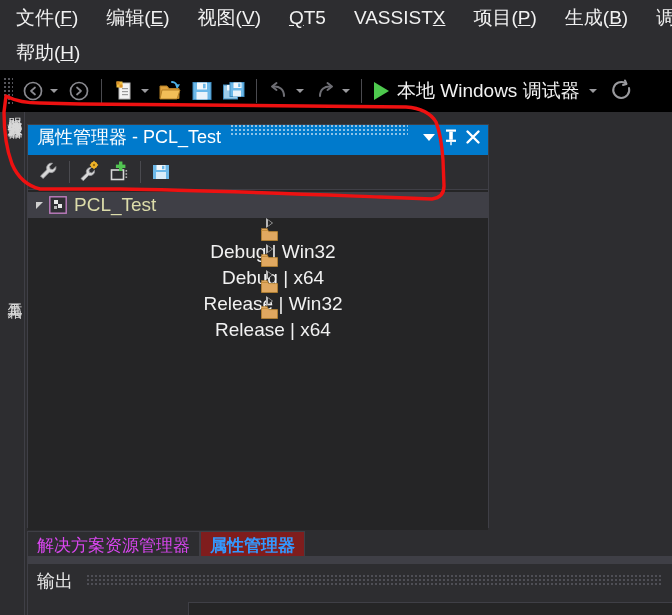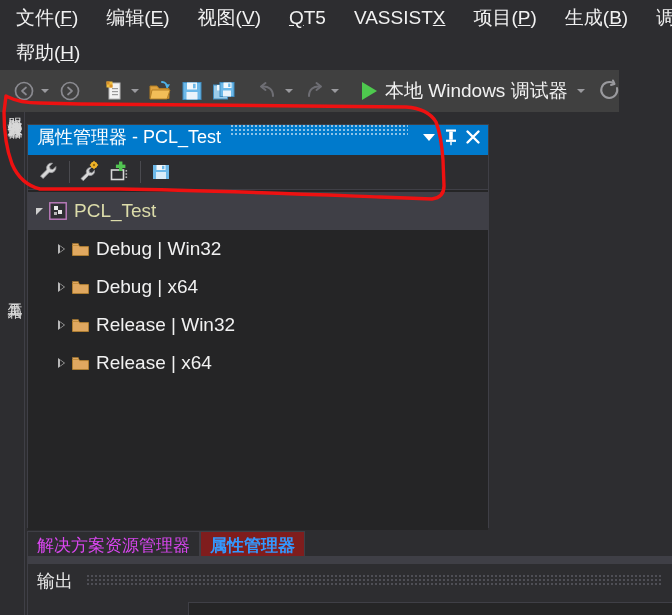--- a/index.html
+++ b/index.html
@@ -31,22 +31,22 @@
     padding: 0 14px;
     white-space: nowrap;
     line-height: 35px;
     cursor: default;
   }
   .menu-item u { text-decoration: underline; }
 
   
   #maintoolbar {
     position: absolute;
-    left: 0; top: 70px; width: 619px; height: 42px;
-    background: #404040;
+    left: 0; top: 70px; width: 672px; height: 42px;
+    background: #000000;
     display: flex;
     align-items: center;
   }
   .grip {
     width: 9px; height: 26px;
     margin-left: 4px; margin-right: 4px;
     background-image:
       radial-gradient(circle at 1px 1px, #55555b 1px, transparent 1.2px);
     background-size: 4px 4px;
   }
@@ -152,32 +152,32 @@
   }
 
   #panel-tree {
     background: #252526;
     height: 338px;
     overflow: hidden;
     padding-top: 2px;
   }
   .tree-row {
     display: flex; align-items: center;
-    height: 38px;
+    height: 26px;
     font-size: 19px;
     color: #f1f1f1;
     padding-left: 8px;
     white-space: nowrap;
     cursor: default;
   }
   .tree-row.root {
     background: #3f3f46;
     color: #dcdcaa;
   }
-  .tree-row.child { padding-left: 30px; }
+  .tree-row.child { padding-left: 30px; flex-direction: column; }
   .tri-open {
     width: 0; height: 0;
     border-left: 7px solid #d0d0d0;
     border-bottom: 7px solid transparent;
     border-top: 0;
     transform: rotate(0deg);
     margin-right: 6px;
   }
   .tri-closed {
     width: 0; height: 0;

